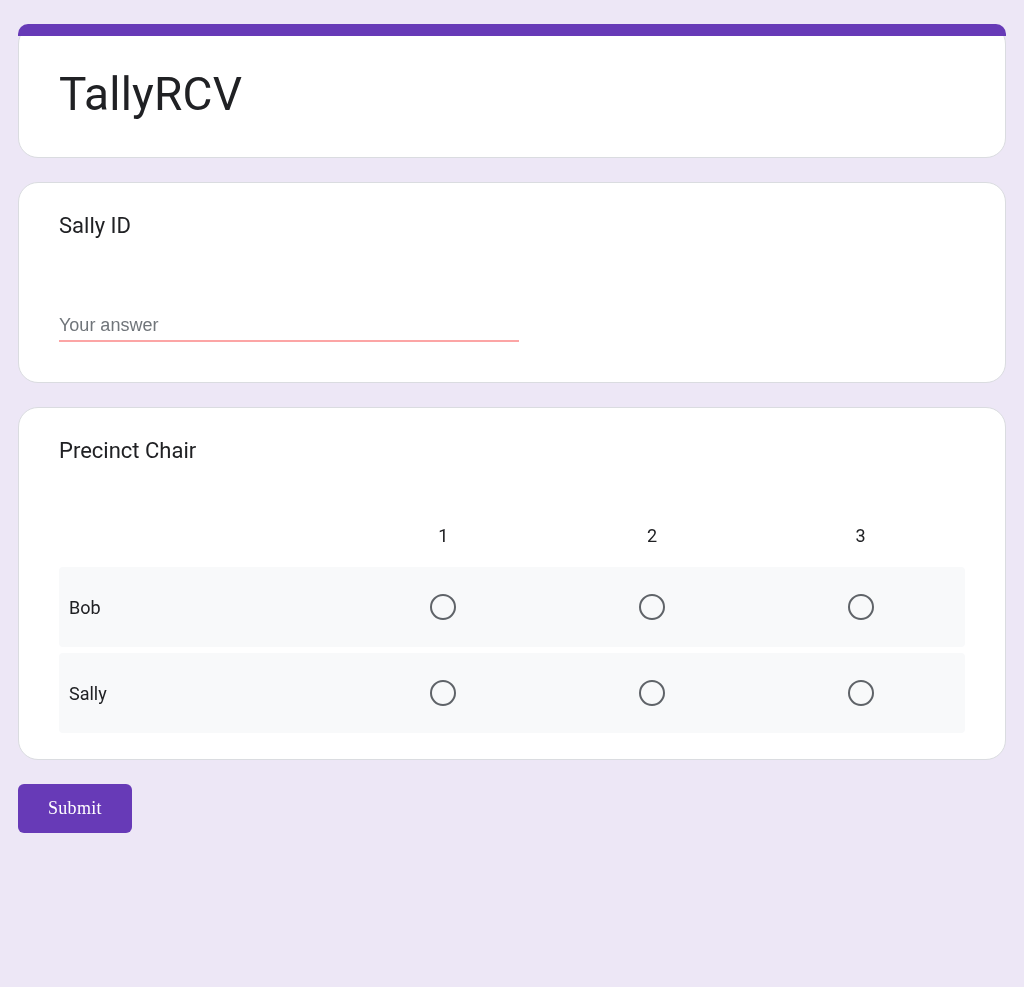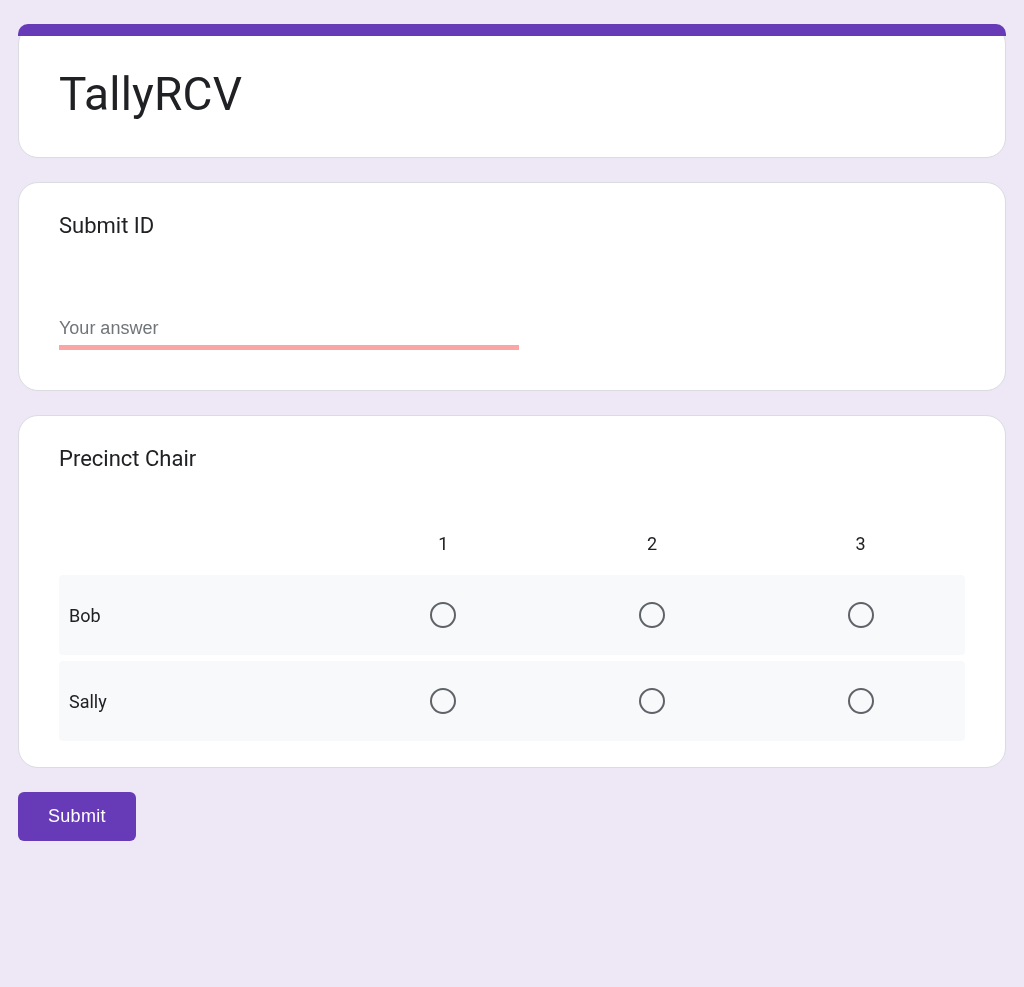--- a/index.html
+++ b/index.html
@@ -42,24 +42,24 @@
     color: #202124;
   }
   .q-title {
     font-size: 22px;
     font-weight: 400;
     color: #202124;
     margin: 2px 0 8px 0;
   }
   .text-input {
     border: none;
-    border-bottom: 5px solid #fca5a5;
+    border-bottom: 2px solid #fca5a5;
     outline: none;
     width: 460px;
-    font-size: 18px;
+    font-size: 14px;
     padding: 10px 0 6px 0;
     color: #202124;
     background: transparent;
     margin-top: 62px;
   }
   .text-input::placeholder {
     color: #70757a;
     opacity: 1;
     font-size: 18px;
   }
@@ -105,36 +105,37 @@
   .submit-btn {
     background: #673ab7;
     color: #fff;
     border: none;
     border-radius: 6px;
     font-size: 18px;
     font-weight: 500;
     padding: 14px 30px;
     cursor: pointer;
     letter-spacing: 0.3px;
+    font-family: Liberation Serif, serif;
   }
 </style>
 </head>
 <body>
 
 
 
 
 <div class="card title-card">
   <div class="accent-bar"></div>
   <h1 class="form-title">TallyRCV</h1>
 </div>
 
 
 <div class="card">
-  <div class="q-title">Submit ID</div>
+  <div class="q-title">Sally ID</div>
   <input class="text-input" type="text" placeholder="Your answer" style="">
 </div>
 
 
 <div class="card" style="padding-bottom:20px;">
   <div class="q-title">Precinct Chair</div>
 
   <div class="grid-wrap">
 
     <div class="grid-row header-row">

